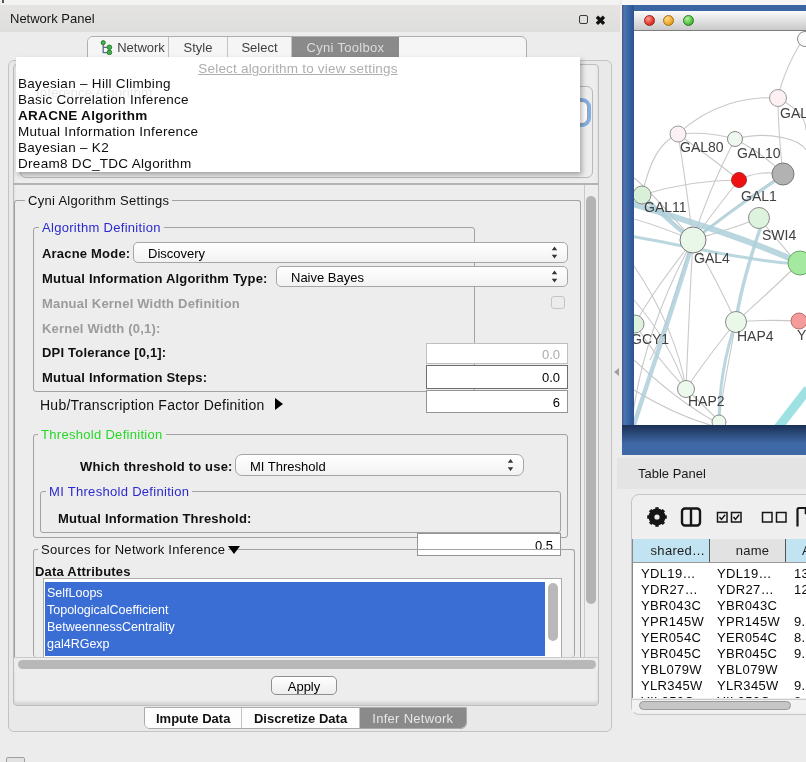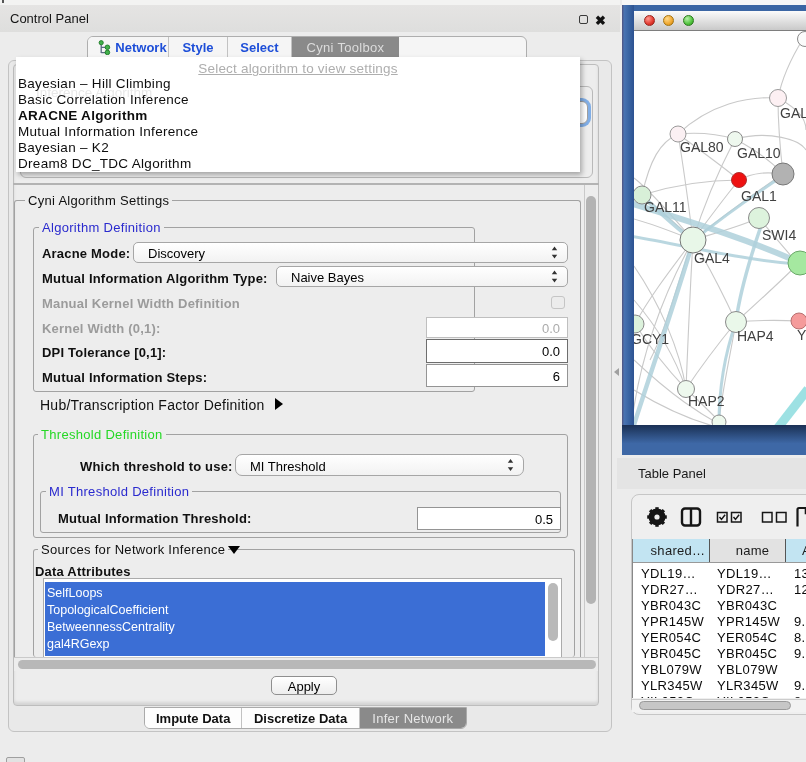--- a/index.html
+++ b/index.html
@@ -16,21 +16,21 @@
 #outer { left:8px; top:60px; width:604px; height:672px; background:#e9e9e9;
   border:1px solid #c3c3c3; border-radius:6px; }
 #content { left:13px; top:64px; width:586px; height:642px; background:#ededed;
   border:1px solid #bdbdbd; border-radius:4px;
   box-shadow:inset 0 -3px 3px rgba(0,0,0,0.10); }
 
 .tabbar { display:flex; overflow:hidden; }
 #toptabs { left:87px; top:36px; width:440px; height:22px; border:1px solid #aeaeae;
   border-radius:6px 6px 0 0; background:#f5f5f5; }
 #toptabs .tab { height:100%; display:flex; align-items:center; justify-content:center;
-  font-size:13px; font-weight:bold; color:#1d4ed8; border-right:1px solid #c2c2c2; background:#f5f5f5; }
+  font-size:13px; font-weight:normal; color:#404040; border-right:1px solid #c2c2c2; background:#f5f5f5; }
 #toptabs .tab.sel { background:#8a8a8a; color:#dcdcdc; font-weight:normal; letter-spacing:0.3px; border-right:none; }
 #toptabs .tab:last-child { border-right:none; }
 
 #bottabs { left:144px; top:707px; width:323px; height:22px; border:1px solid #aaa;
   border-radius:0 0 6px 6px; background:#fff; }
 #bottabs .tab { height:100%; display:flex; align-items:center; justify-content:center;
   font-size:13px; font-weight:bold; color:#111; border-right:1px solid #c2c2c2; background:#fdfdfd; }
 #bottabs .tab.sel { background:#8a8a8a; color:#e6e6e6; font-weight:normal; letter-spacing:0.3px; border-right:none; }
 #bottabs .tab:last-child { border-right:none; }
 
@@ -42,21 +42,21 @@
 .lbl { position:absolute; font-weight:bold; font-size:13px; letter-spacing:0.2px; color:#101010; white-space:nowrap; }
 .lbl.dis { color:#9b9b9b; }
 .plain { position:absolute; font-size:13px; letter-spacing:0.2px; color:#101010; white-space:nowrap; }
 
 .combo { position:absolute; background:linear-gradient(#ffffff,#f2f2f2); border:1px solid #a6a6a6;
   border-radius:5px; font-size:13px; color:#000; }
 .combo .ct { position:absolute; left:14px; top:3px; }
 .combo .arr { position:absolute; right:8px; top:0; height:100%; width:9px; }
 
 .fld { position:absolute; background:#fff; border:1px solid #949494; font-size:13px;
-  color:#000; text-align:right; padding:3px 7px 0 8px; }
+  color:#000; text-align:right; padding:3px 7px 0 8px;margin-top:26px; }
 .fld.dis { border-color:#bfbfbf; color:#ababab; }
 
 .sb { position:absolute; background:#b3b3b3; border-radius:5px; }
 
 #dd { left:16px; top:57px; width:564px; height:115px; background:#fff;
   box-shadow:2px 3px 5px rgba(0,0,0,0.30); z-index:40; }
 #dd .hint { position:absolute; top:4px; left:0; width:100%; text-align:center; color:#aeaeae; font-size:13.5px; letter-spacing:0.2px;text-decoration:underline; }
 #dd .it { position:absolute; left:2px; font-size:13.5px; letter-spacing:0.3px; color:#0d0d0d; white-space:nowrap; }
 #net-topw { left:622px; top:0; width:184px; height:5px; background:#f7f7f7; }
 #net-topblue { left:622px; top:5px; width:184px; height:6px; background:#3b66a4; }
@@ -78,21 +78,21 @@
 .hc { position:absolute; top:0; height:23px; border-right:1.5px solid #555;
   font-size:13px; letter-spacing:0.3px; color:#1c1c1c; text-align:center; padding-top:4px; }
 .row { position:absolute; font-size:13px; letter-spacing:0.35px; color:#0a0a0a; white-space:nowrap; }
 </style>
 </head>
 <body>
 <div id="stage">
 
   <div class="abs" id="topstrip"></div>
   <div class="abs" id="titlebar">
-      <span class="t">Control Panel</span>
+      <span class="t">Network Panel</span>
     </div>
   <div class="abs" id="fbtn"></div>
   <div class="abs" id="xbtn">✖</div>
   <div class="abs" style="left:2px;top:0;width:2px;height:3px;background:#555;"></div>
   <div class="abs" id="outer"></div>
   <div class="abs" id="content"></div>
 
   <div class="abs tabbar" id="toptabs">
     <div class="tab" style="width:81px;padding-left:9px;">
       <svg width="13" height="15" viewBox="0 0 13 15" style="margin-right:4px;">

